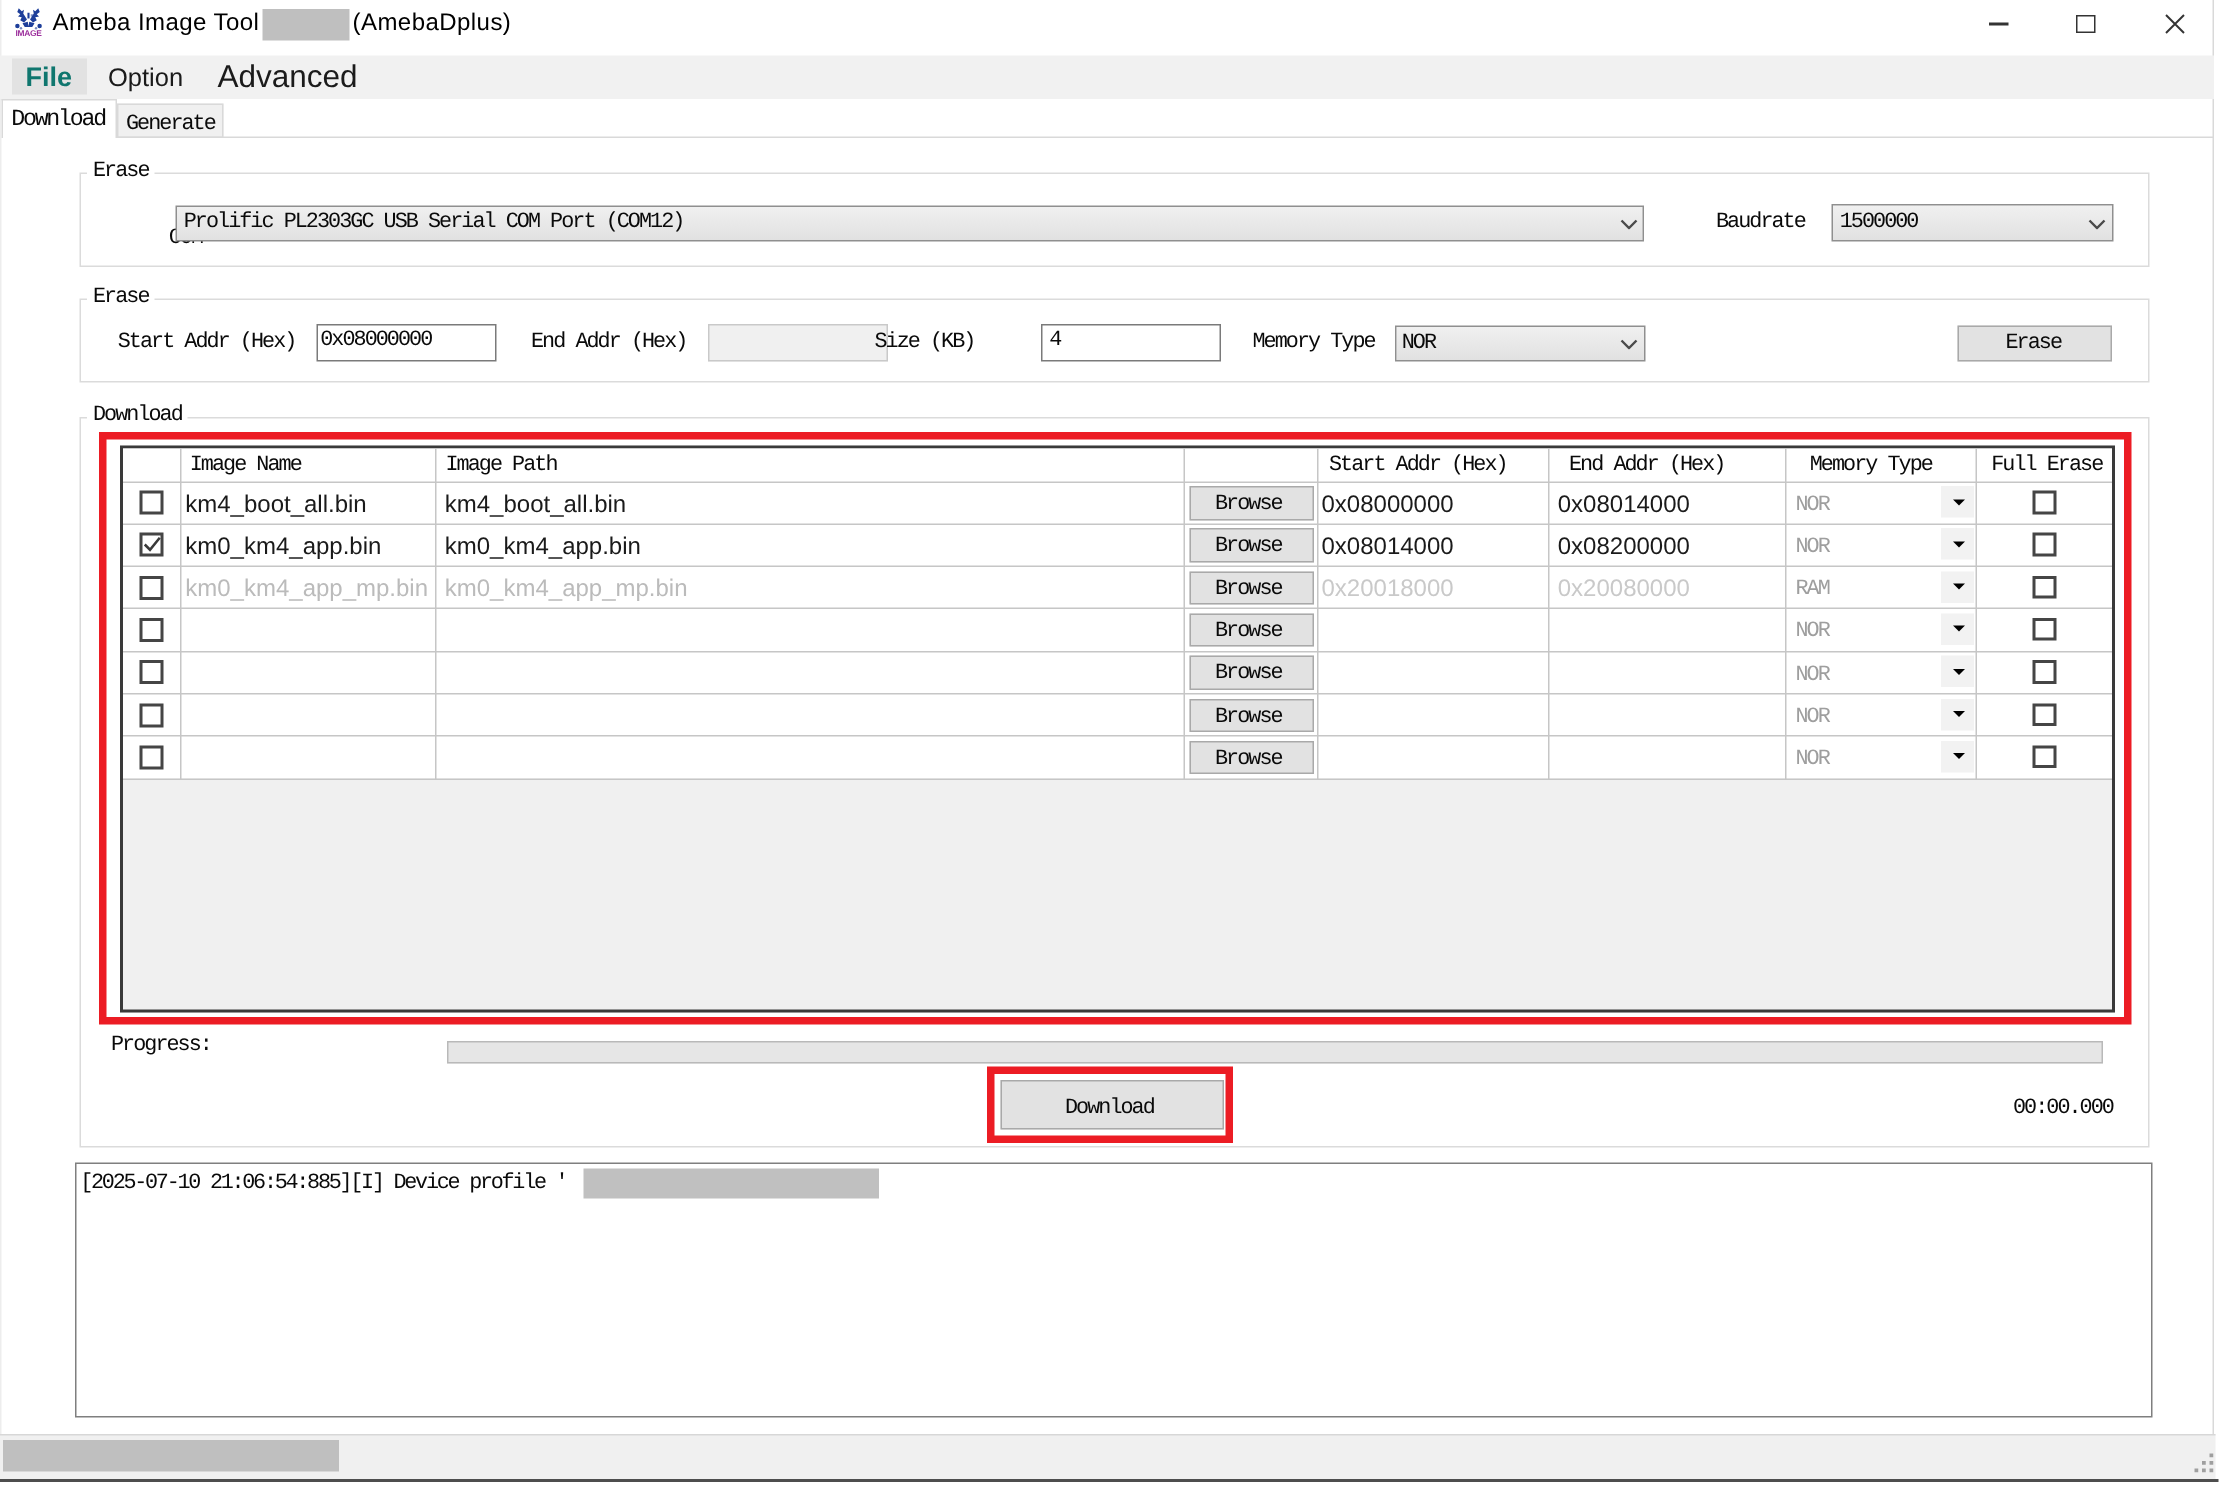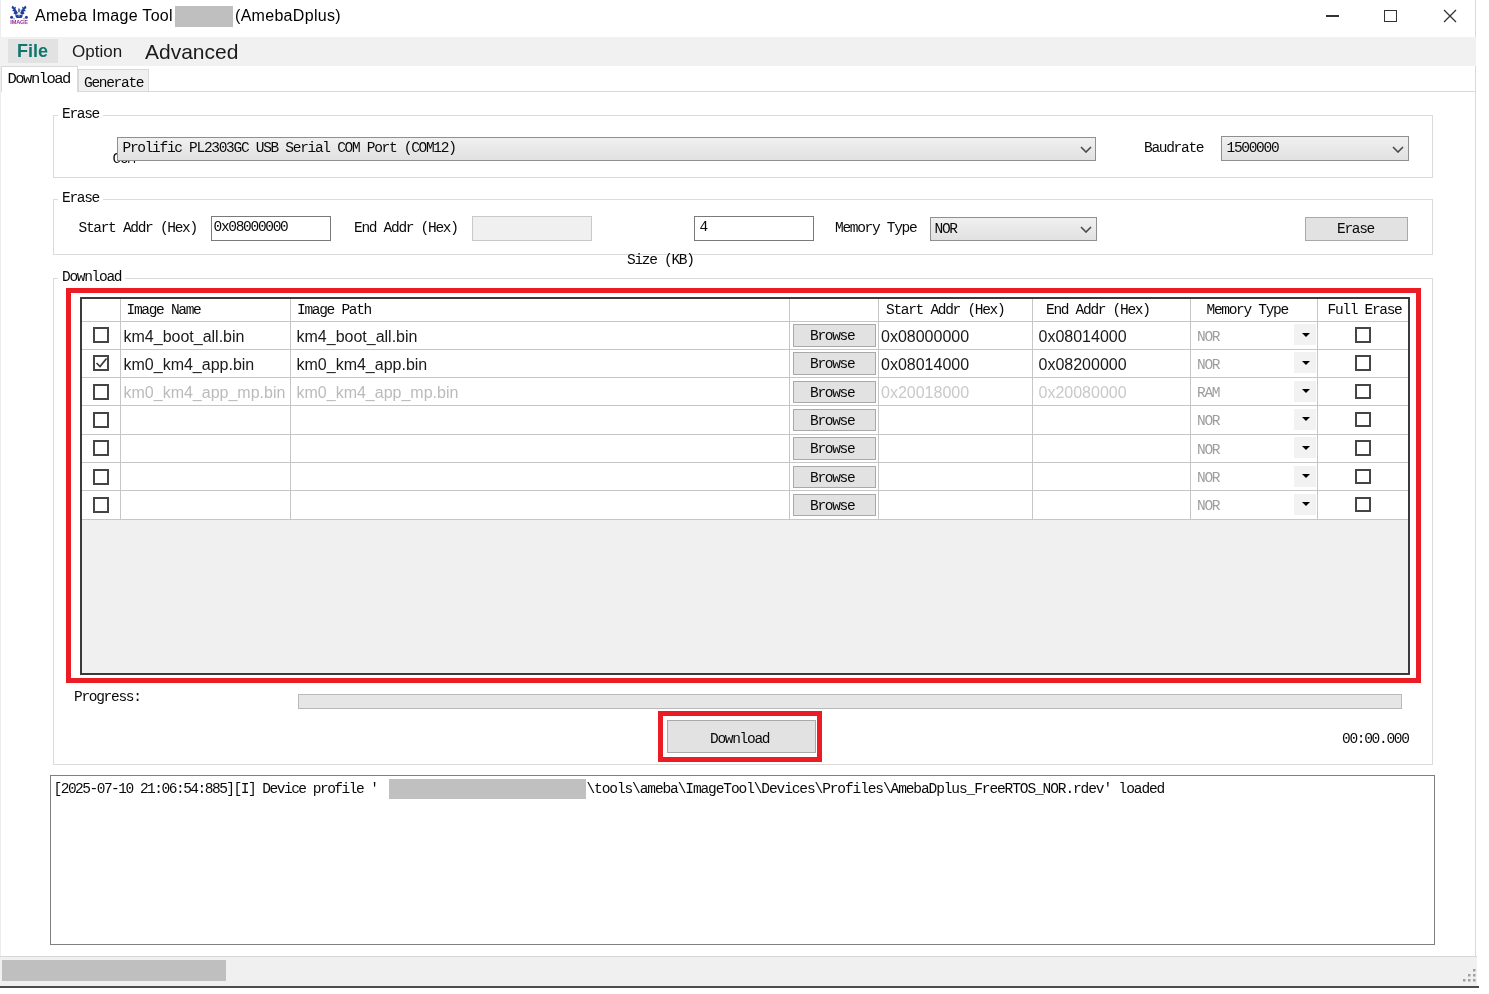--- a/index.html
+++ b/index.html
@@ -79,21 +79,21 @@
       <path d="M1 1 L6 6 L11 1" stroke="#4a4a4a" stroke-width="1.6" fill="none"></path>
     </svg>
 
 <div class="group" style="left:53px;top:198.5px;width:1380px;height:56px;"></div>
 <div class="glabel sim" style="left:58px;top:190.5px;">Erase</div>
 <div class="sim" style="left:78.5px;top:221.3px;">Start Addr (Hex)</div>
 <div class="tbox" style="left:210.5px;top:216px;width:120px;height:25px;"></div>
 <div class="sim" style="left:213.5px;top:220.3px;">0x08000000</div>
 <div class="sim" style="left:354px;top:221.3px;">End Addr (Hex)</div>
 <div class="abs" style="left:472px;top:216px;width:119.5px;height:25px;background:#F0F0F0;border:1px solid #C9C9C9;"></div>
-<div class="sim" style="left:627px;top:221.3px;margin-top:32px;">Size (KB)</div>
+<div class="sim" style="left:583px;top:221.3px;">Size (KB)</div>
 <div class="tbox" style="left:694px;top:216px;width:120px;height:25px;"></div>
 <div class="sim" style="left:699.5px;top:220.3px;">4</div>
 <div class="sim" style="left:835px;top:221.3px;">Memory Type</div>
 <div class="combo" style="left:930px;top:216.5px;width:166.5px;height:24.5px;"></div>
 <div class="sim" style="left:934.5px;top:221.8px;">NOR</div>
 <svg class="abs" style="left:1080px;top:225.5px;" width="12" height="7" viewBox="0 0 12 7">
       <path d="M1 1 L6 6 L11 1" stroke="#4a4a4a" stroke-width="1.6" fill="none"></path>
     </svg>
 <div class="btn" style="left:1305px;top:216.5px;width:103px;height:24.5px;"></div>
 <div class="sim" style="left:1337px;top:221.8px;">Erase</div>
@@ -195,21 +195,20 @@
 <div class="abs" style="left:298px;top:693.5px;width:1104px;height:15.5px;background:#E6E6E6;border:1px solid #B9B9B9;"></div>
 
 <div class="abs" style="left:658px;top:711px;width:164px;height:50.5px;border:5px solid #EC1C24;"></div>
 <div class="btn" style="left:667px;top:720px;width:149px;height:33px;"></div>
 <div class="sim" style="left:710px;top:731.5px;">Download</div>
 <div class="sim" style="left:1342px;top:732px;">00:00.000</div>
 
 <div class="abs" style="left:50px;top:775px;width:1385px;height:170px;border:1.5px solid #7F7F7F;background:#fff;"></div>
 <div class="sim" style="left:53.5px;top:781.5px;letter-spacing:-1.5px;">[2025-07-10 21:06:54:885][I] Device profile '</div>
 <div class="abs" style="left:389px;top:779px;width:197px;height:20px;background:#C0C0C0;"></div>
-<div class="sim" style="left:586.5px;top:781.5px;letter-spacing:-1.1px;">\tools\ameba\ImageTool\Devices\Profiles\AmebaDplus_FreeRTOS_NOR.rdev' loaded</div>
 
 <div class="abs" style="left:0;top:956px;width:1477px;height:30px;background:#F0F0F0;border-top:1px solid #D7D7D7;"></div>
 <div class="abs" style="left:2px;top:959.5px;width:224px;height:21.5px;background:#BFBFBF;"></div>
 <svg class="abs" style="left:1458px;top:964px;" width="20" height="20" viewBox="0 0 20 20">
 <g fill="#9F9F9F">
 <rect x="15" y="5" width="2.5" height="2.5"></rect>
 <rect x="10" y="10" width="2.5" height="2.5"></rect>
         <rect x="15" y="10" width="2.5" height="2.5"></rect>
 <rect x="5" y="15" width="2.5" height="2.5"></rect>
         <rect x="10" y="15" width="2.5" height="2.5"></rect>

